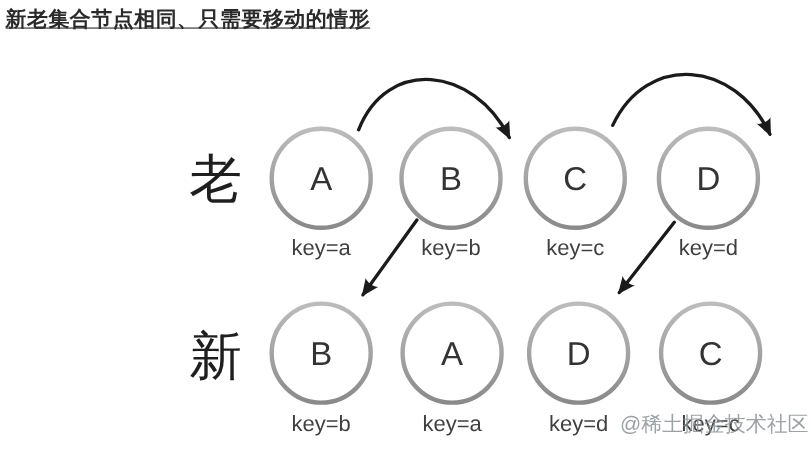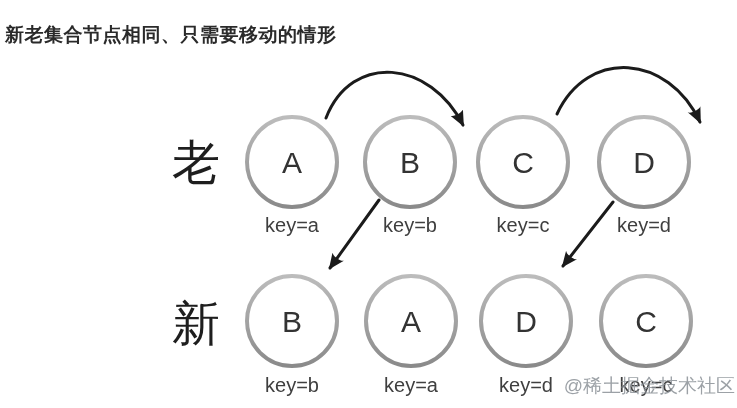--- a/index.html
+++ b/index.html
@@ -11,26 +11,27 @@
   .page {
     position: relative;
     width: 737px;
     height: 408px;
     background: #ffffff;
     overflow: hidden;
   }
   .title {
     position: absolute;
     left: 5px;
-    top: 22px;
+    top: 5px;
     font-size: 19px;
     font-weight: 700;
     color: #2a2a2a;
     letter-spacing: 0.5px;
     white-space: nowrap;
+    text-decoration: underline;
   }
   svg.diagram {
     position: absolute;
     left: 0;
     top: 0;
   }
   .row-label {
     font-size: 48px;
     fill: #1e1e1e;
     font-weight: 400;

